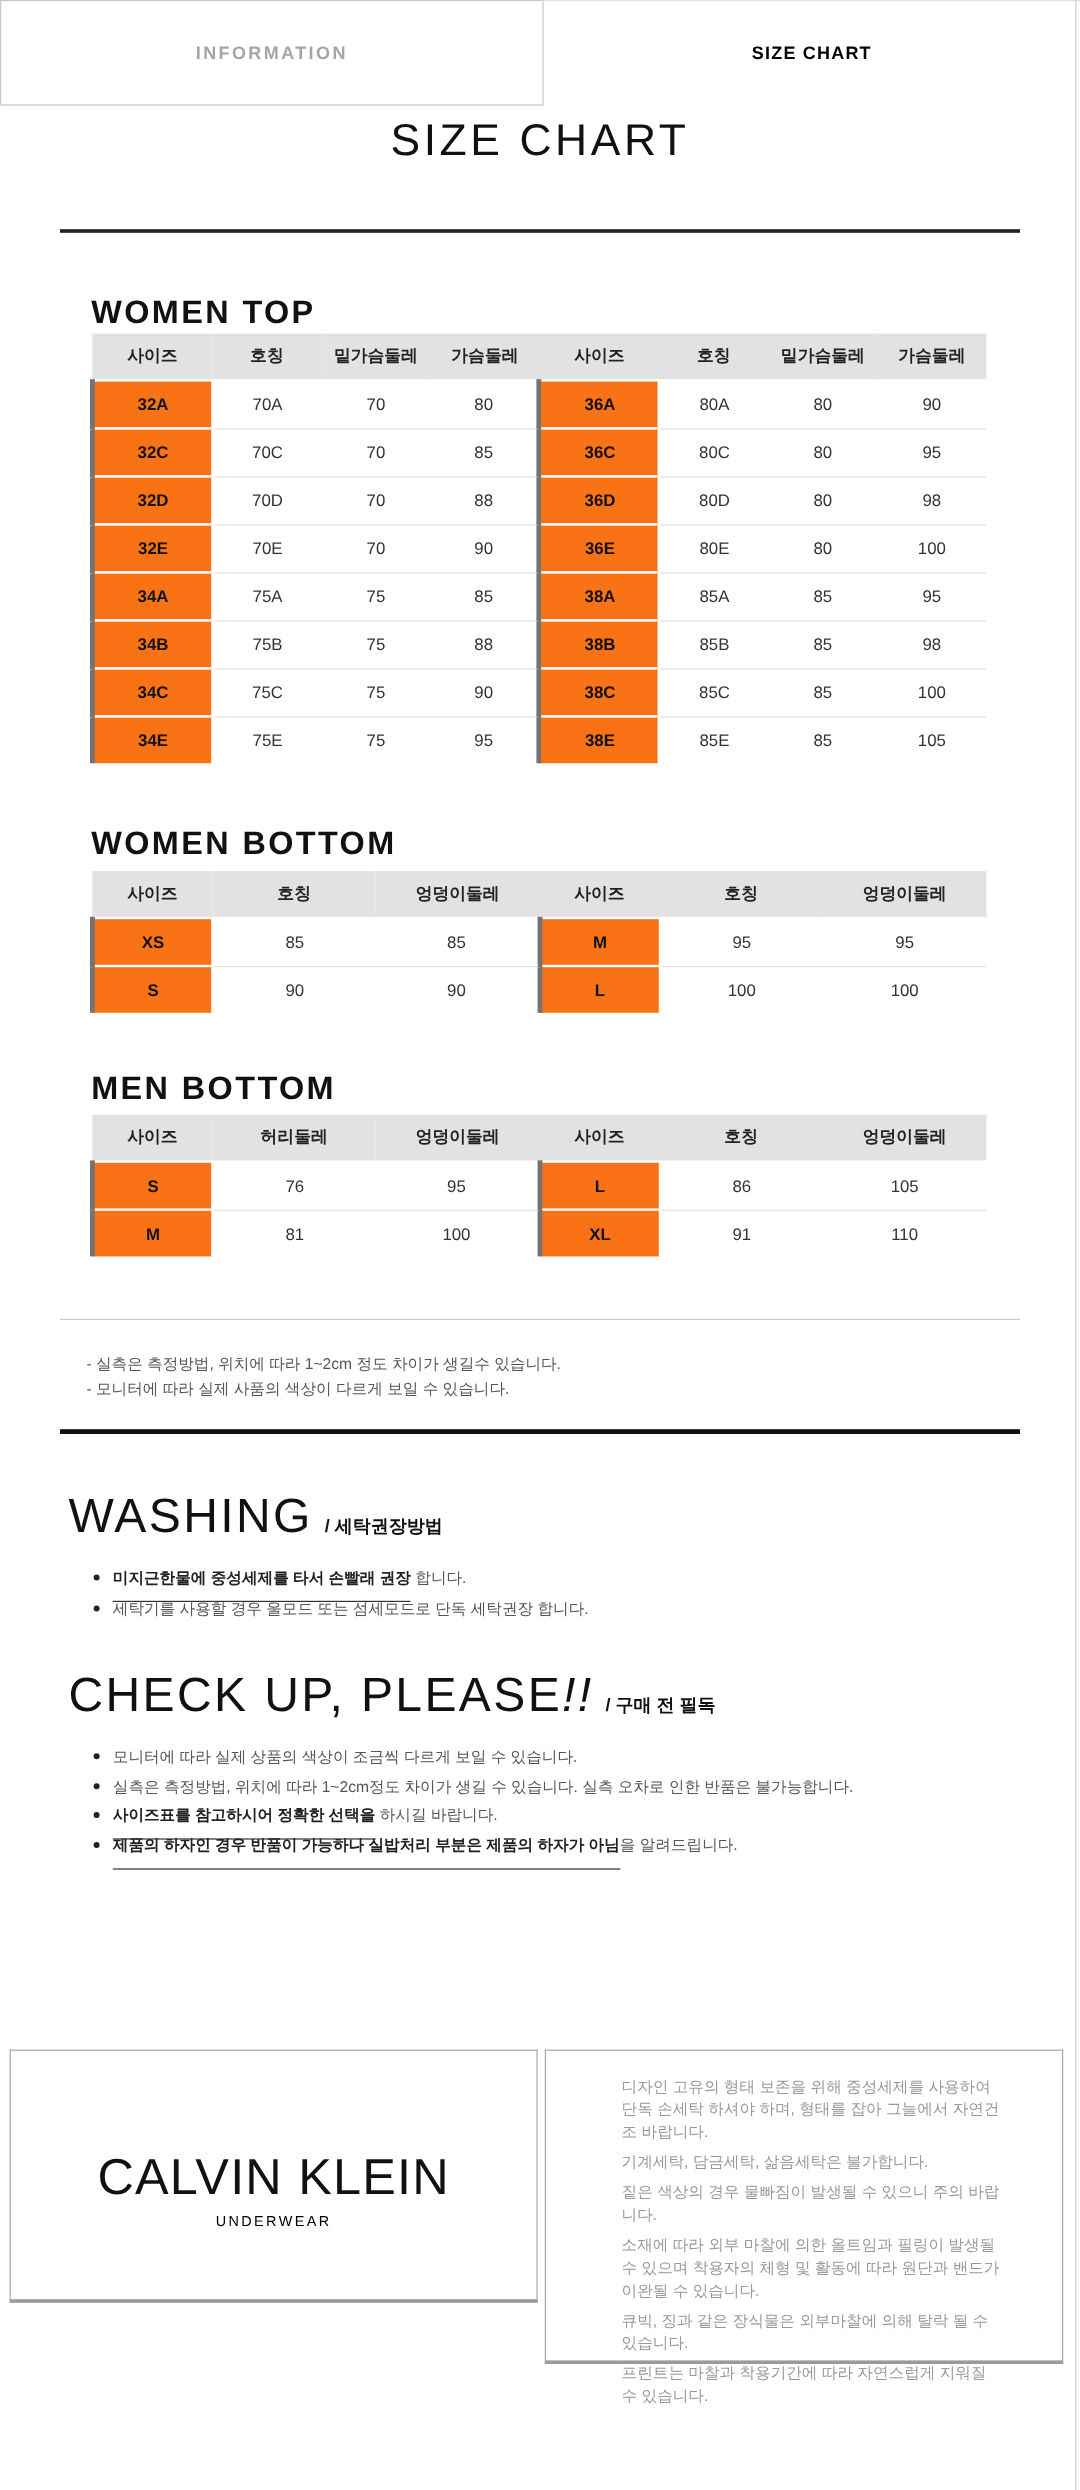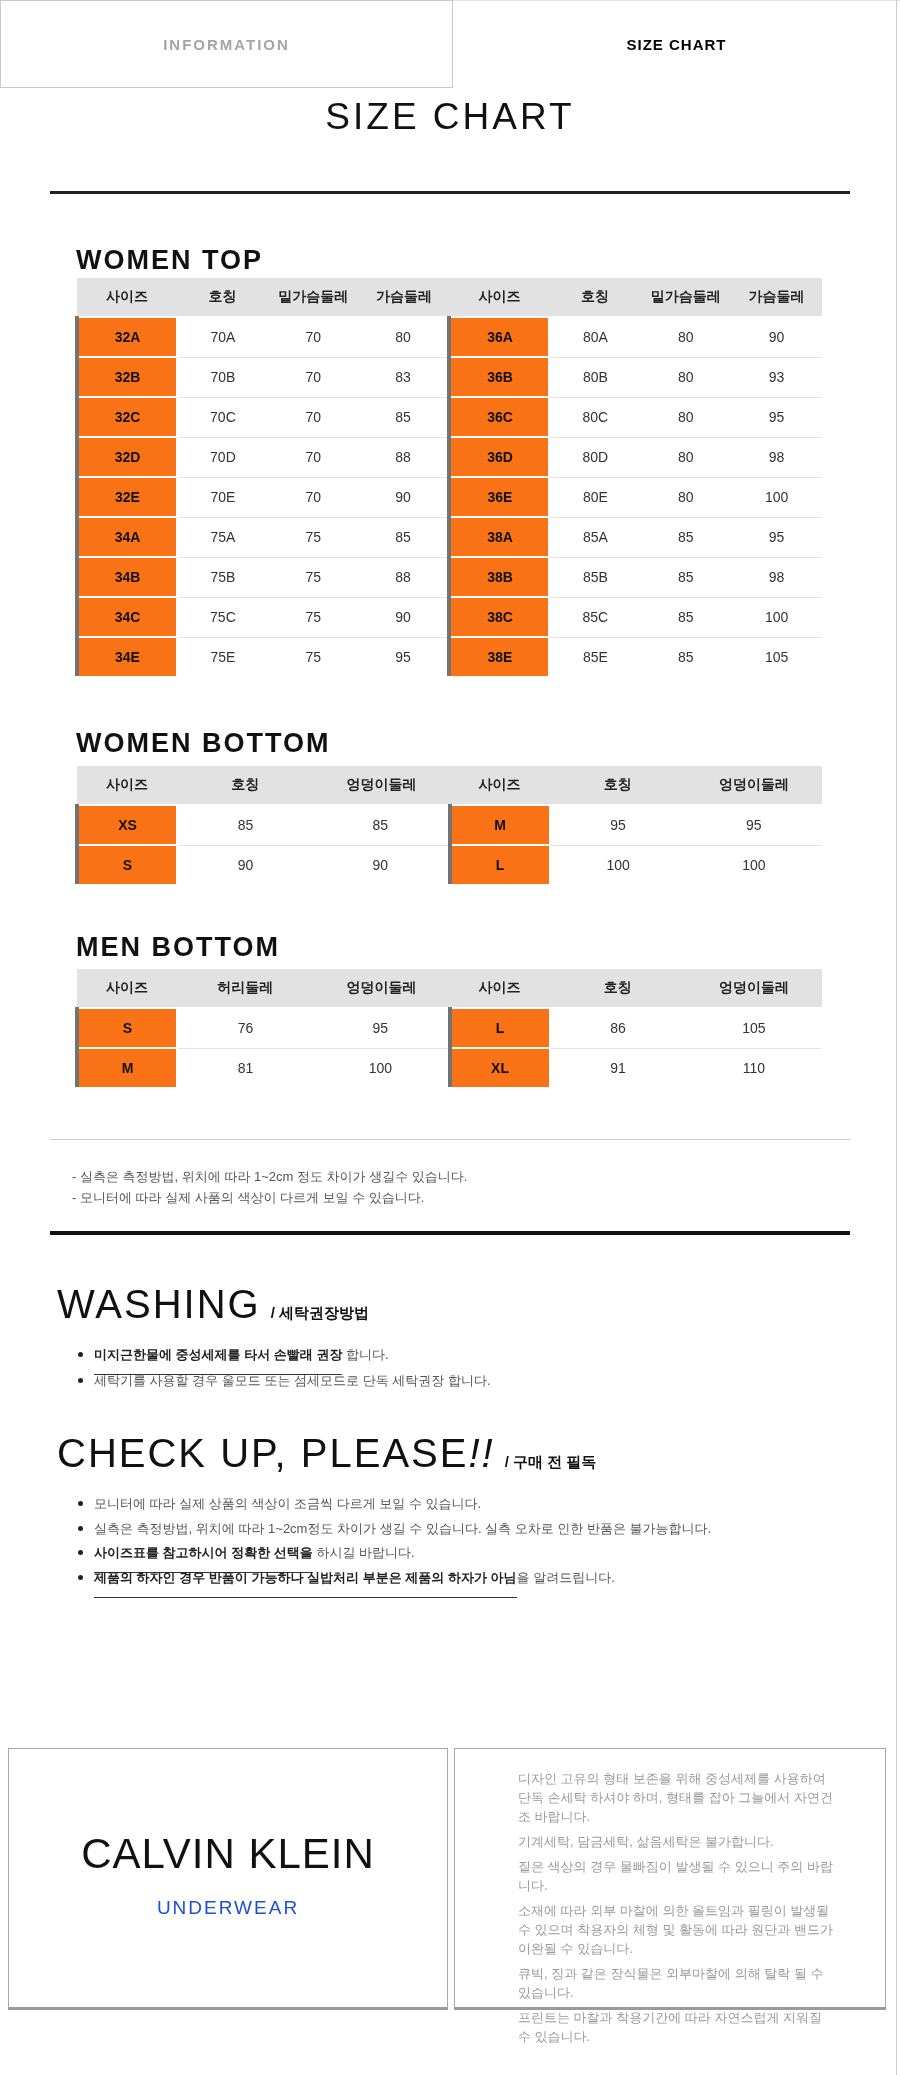--- a/index.html
+++ b/index.html
@@ -75,26 +75,26 @@
   ul.bullets li::before {
     content:""; display:inline-block; width:5px; height:5px; border-radius:50%;
     background:#222; margin-right:11px; vertical-align:2px;
   }
   ul.bullets .b-strong { font-weight:bold; color:#222; }
   ul.bullets .u { border-bottom:1px solid #333; padding-bottom:12px; }
 
   
   .footer-boxes { display:flex; margin-top:158px; }
   .brand-box {
-    box-sizing:border-box; width:440px; height:262px; margin-left:8px;
+    box-sizing:border-box; width:440px; height:211px; margin-left:8px;
     border:1px solid #a8a8a8; border-bottom:3px solid #9a9a9a;
     text-align:center; padding-top:84px; background:#fff;
   }
   .brand-line1 { font-size:42px; letter-spacing:1px; color:#111; line-height:1; }
-  .brand-line2 { font-size:19px; letter-spacing:2px; color:#1d4ed8; margin-top:22px; }
+  .brand-line2 { font-size:12px; letter-spacing:2px; color:#000000; margin-top:9px; }
   .care-box {
     box-sizing:border-box; width:432px; height:262px; margin-left:6px;
     border:1px solid #a8a8a8; border-bottom:3px solid #9a9a9a;
     padding:20px 52px 0 63px; background:#fff;
   }
   .care-box p { margin:0 0 6px 0; font-size:13px; line-height:19px; color:#999; }
 </style>
 </head>
 <body>
 
@@ -136,30 +136,20 @@
       <tbody>
         <tr>
           <td class="size-cell">32A</td>
           <td class="value-cell">70A</td>
           <td class="value-cell">70</td>
           <td class="value-cell">80</td>
           <td class="size-cell">36A</td>
           <td class="value-cell">80A</td>
           <td class="value-cell">80</td>
           <td class="value-cell">90</td>
-        </tr>
-        <tr>
-          <td class="size-cell">32B</td>
-          <td class="value-cell">70B</td>
-          <td class="value-cell">70</td>
-          <td class="value-cell">83</td>
-          <td class="size-cell">36B</td>
-          <td class="value-cell">80B</td>
-          <td class="value-cell">80</td>
-          <td class="value-cell">93</td>
         </tr>
         <tr>
           <td class="size-cell">32C</td>
           <td class="value-cell">70C</td>
           <td class="value-cell">70</td>
           <td class="value-cell">85</td>
           <td class="size-cell">36C</td>
           <td class="value-cell">80C</td>
           <td class="value-cell">80</td>
           <td class="value-cell">95</td>

